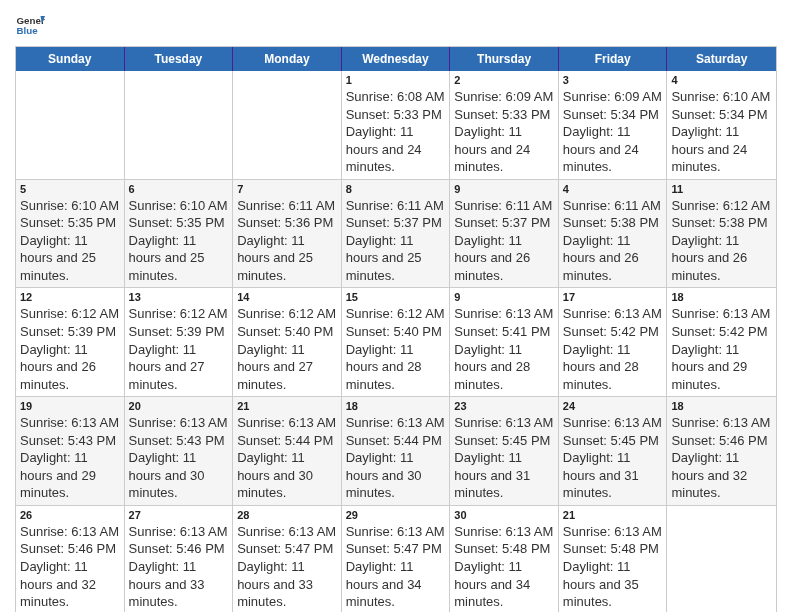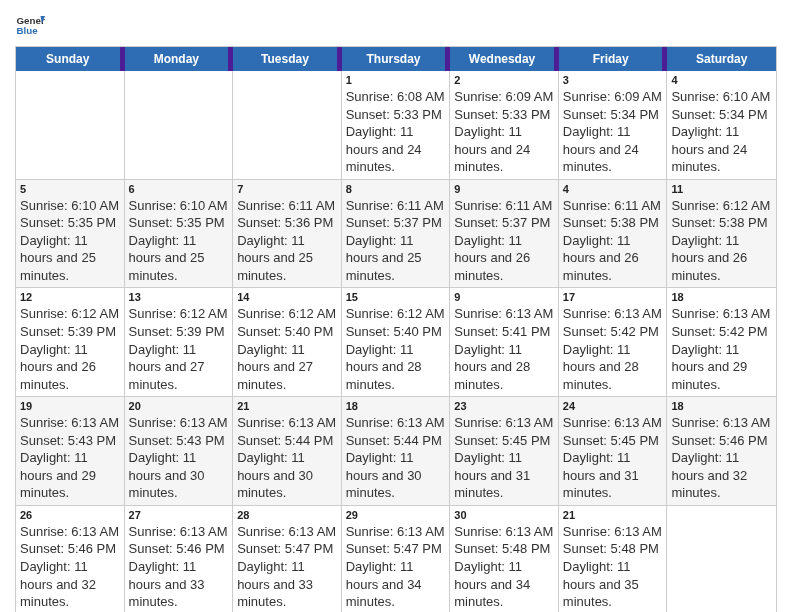--- a/index.html
+++ b/index.html
@@ -54,21 +54,21 @@
       display: grid;
       grid-template-columns: repeat(7, 1fr);
       background: #2e6db4;
     }
     .cal-header-cell {
       color: #fff;
       font-size: 12px;
       font-weight: bold;
       text-align: center;
       padding: 5px 2px;
-      border-right: 5px solid #4c1d95;
+      border-right: 1px solid #4c1d95;
     }
     .cal-header-cell:last-child { border-right: none; }
     .cal-body {
       flex: 1;
       display: flex;
       flex-direction: column;
     }
     .cal-row {
       display: grid;
       grid-template-columns: repeat(7, 1fr);
@@ -115,24 +115,24 @@
     </div>
     <div class="title-block">
       <div class="month-title"></div>
       <div class="location-title"></div>
     </div>
   </div>
 
   <div class="calendar">
     <div class="cal-header">
     <div class="cal-header-cell">Sunday</div>
+        <div class="cal-header-cell">Tuesday</div>
         <div class="cal-header-cell">Monday</div>
-        <div class="cal-header-cell">Tuesday</div>
+        <div class="cal-header-cell">Wednesday</div>
         <div class="cal-header-cell">Thursday</div>
-        <div class="cal-header-cell">Wednesday</div>
         <div class="cal-header-cell">Friday</div>
         <div class="cal-header-cell">Saturday</div>
       </div>
     <div class="cal-body">
     <div class="cal-row">
           <div class="cal-cell"></div>
           <div class="cal-cell"></div>
           <div class="cal-cell"></div>
           <div class="cal-cell">
             <span class="day-num">1</span>

